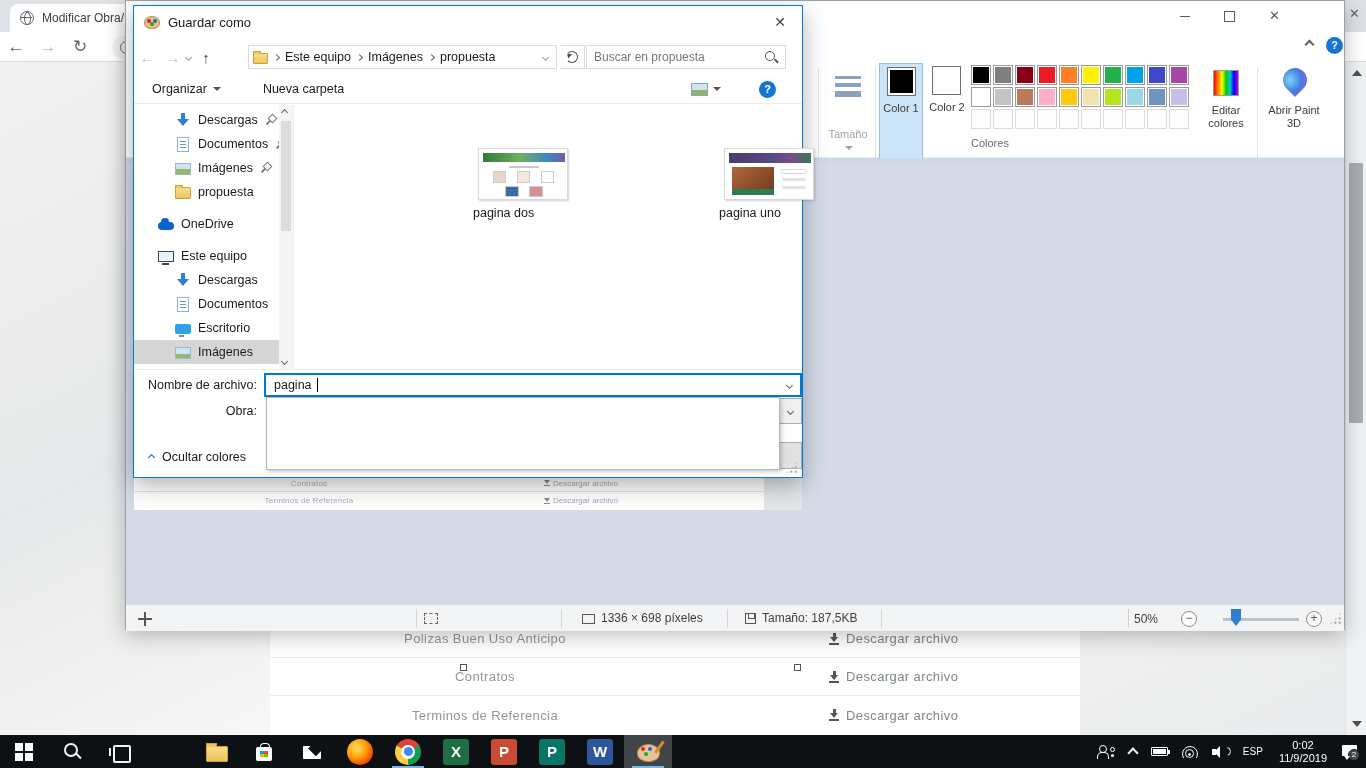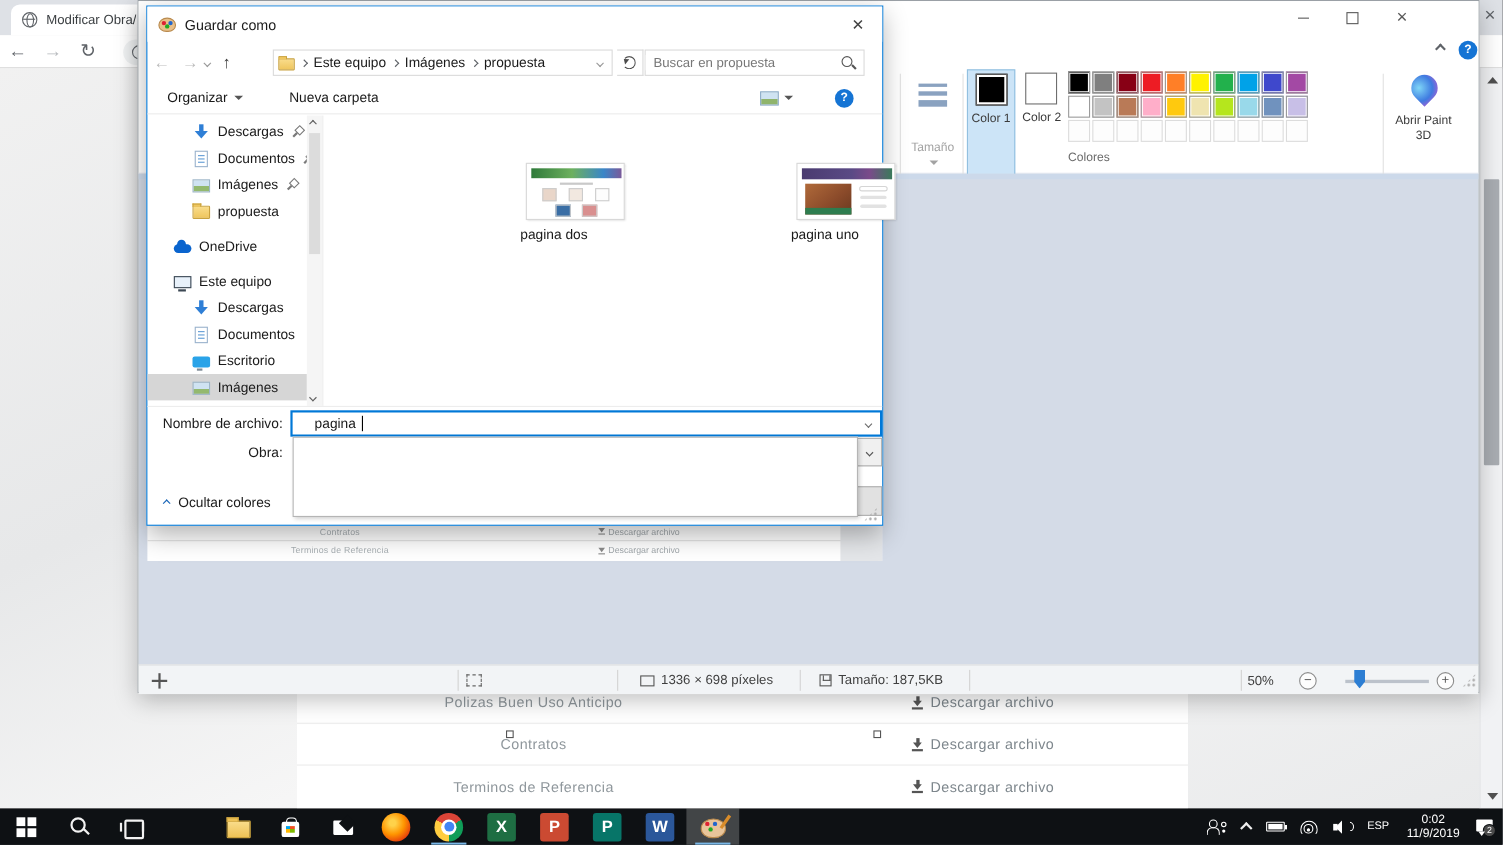--- a/index.html
+++ b/index.html
@@ -192,21 +192,21 @@
 .v-tres .tl1{left:10px;top:19px;width:34px;height:2px;background:#c9c9c9;box-shadow:0 5px 0 #d5d5d5,0 10px 0 #d5d5d5,0 15px 0 #d5d5d5}
 .v-tres .logo{left:56px;top:17px;width:20px;height:18px;background:#3f9b35;border-radius:2px;box-shadow:inset 0 0 0 2px #fff inset}
 .v-tres .bl{left:10px;top:42px;width:56px;height:4px;background:#cfe0ee}
 .v-uno .t-banner{left:4px;top:4px;width:82px;height:10px;background:linear-gradient(90deg,#4a3b70,#5a4a85 55%,#7a4a8a 75%,#3a7a5a)}
 .v-uno .img{left:7px;top:18px;width:42px;height:28px;background:linear-gradient(140deg,#b06a3a,#8a4a2a 60%,#6a3a20)}
 .v-uno .cap{left:7px;top:40px;width:42px;height:6px;background:#2e7d4f}
 .v-uno .r1{left:56px;top:20px;width:26px;height:5px;border:1px solid #d5d5d5;border-radius:3px;box-shadow:0 8px 0 -1px #e2e2e2,0 16px 0 -1px #e2e2e2}
 
 #d-bottom-sep{position:absolute;left:0;top:363px;width:100%;height:1px;background:#ededed}
 #lbl-filename{position:absolute;left:0;top:372px;width:123px;text-align:right;font-size:12.5px}
-#filename-field{position:absolute;left:130px;top:367px;width:538px;height:24px;border:2px solid #0078d7;display:flex;align-items:center;padding-left:20px;font-size:12.5px}
+#filename-field{position:absolute;left:130px;top:367px;width:538px;height:24px;border:2px solid #0078d7;display:flex;align-items:center;padding-left:8px;font-size:12.5px}
 #caret{width:1px;height:14px;background:#000;margin-left:5px}
 #fn-caret-btn{position:absolute;right:4px;top:4px}
 #lbl-tipo{position:absolute;left:0;top:398px;width:123px;text-align:right;font-size:12.5px}
 #tipo-frag{position:absolute;left:644px;top:392px;width:24px;height:26px;background:#f0f0f0;border:1px solid #adadad;display:flex;align-items:center;justify-content:center}
 #save-frag{position:absolute;left:644px;top:436px;width:24px;height:27px;background:#e1e1e1;border:1px solid #adadad}
 #autocomplete{position:absolute;left:132px;top:391px;width:514px;height:73px;background:#fff;border:1px solid #b5b5b5;box-shadow:2px 2px 4px rgba(0,0,0,.2)}
 #hide-folders{position:absolute;left:15px;top:444px;display:flex;align-items:center;gap:8px;font-size:12.5px}
 #hf-chev{border-color:#1a66b8}
 #d-grip{left:651px;top:455px}
 
@@ -378,20 +378,24 @@
           <div class="pcell empty"></div>
           <div class="pcell empty"></div>
           <div class="pcell empty"></div>
           <div class="pcell empty"></div>
           <div class="pcell empty"></div>
           <div class="pcell empty"></div>
           <div class="pcell empty"></div>
           <div class="pcell empty"></div>
           <div class="pcell empty"></div>
         </div>
+      <div id="btn-editcol">
+        <span id="rainbow"></span>
+        <div class="rbtn-label">Editar colores</div>
+      </div>
       <span class="vsep" style="left:1131px"></span>
       <div id="btn-p3d">
         <span id="p3d-icon"></span>
         <div class="rbtn-label">Abrir Paint 3D</div>
       </div>
       <div id="grp-colores">Colores</div>
     </div>
     <div id="p-workarea">
       <div id="canvas">
         <div id="mini-rows">

